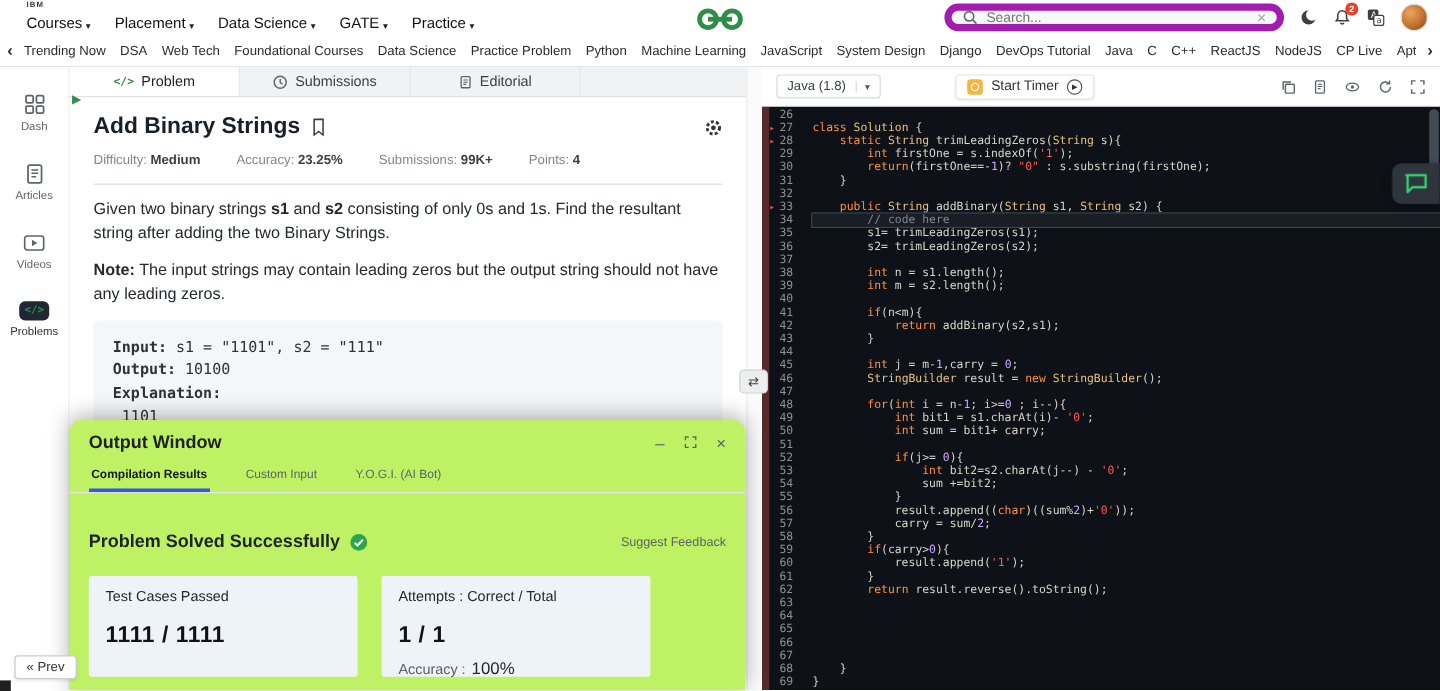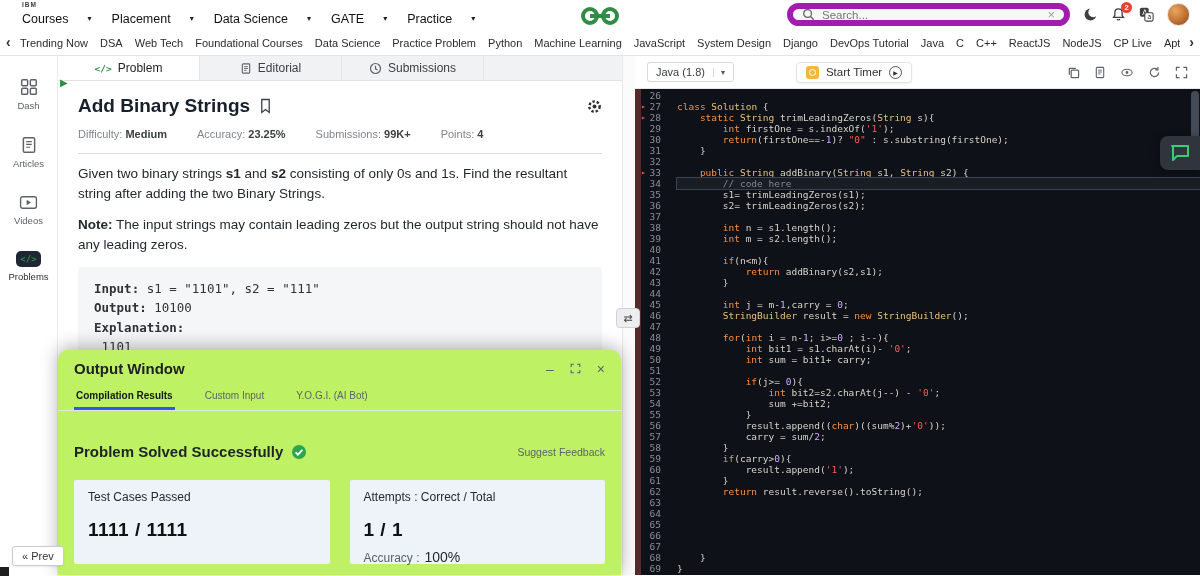--- a/index.html
+++ b/index.html
@@ -3,21 +3,21 @@
 <meta charset="utf-8">
 <style>
   * { box-sizing: border-box; margin: 0; padding: 0; }
   html, body { width: 1200px; height: 576px; overflow: hidden; }
   body { font-family: "Liberation Sans", sans-serif; background: #fff; position: relative; color: #222; }
 
   
   .topnav { height: 30px; background: #fff; position: relative; display: flex; align-items: center; }
   .ibm { position: absolute; left: 22px; top: 1px; font-size: 6.5px; font-weight: bold; letter-spacing: 1px; color: #3b3b3b; }
   .menus { display: flex; gap: 20px; margin: 7px 0 0 22px; font-size: 12.5px; color: #111; }
-  .menu-item { display: inline-flex; align-items: center; gap: 19px; cursor: pointer; white-space: nowrap; }
+  .menu-item { display: inline-flex; align-items: flex-end; gap: 3px; cursor: pointer; white-space: nowrap; }
   .menu-item .chev { font-size: 8px; color: #222; }
   .logo { position: absolute; left: 50%; top: 3px; transform: translateX(-50%); }
   .nav-right { position: absolute; right: 10px; top: 3px; display: flex; align-items: center; gap: 13px; }
   .search { display: flex; align-items: center; width: 283px; height: 23px; border: 6px solid #a21caf; background: #f7f8f9; border-radius: 13px; padding: 0 9px; gap: 7px; }
   .search input { flex: 1; border: none; background: transparent; outline: none; font-size: 11.5px; color: #333; font-family: "Liberation Sans", sans-serif; }
   .search .clear { color: #9aa0a6; font-size: 13px; line-height: 1; cursor: pointer; }
   .nav-ico { display: inline-flex; align-items: center; justify-content: center; position: relative; cursor: pointer; }
   .badge { position: absolute; top: -5px; right: -6px; background: var(--badge-red, #e8422e); color: #fff; font-size: 7.5px; font-weight: bold; min-width: 11px; height: 11px; border-radius: 6px; display: flex; align-items: center; justify-content: center; padding: 0 2px; font-style: normal; }
   .avatar { width: 23px; height: 23px; border-radius: 50%; background: radial-gradient(circle at 35% 32%, #eaa75f 0%, #c1712f 55%, #7a4622 100%); border: 1px solid #e0e0e0; }
 
@@ -65,21 +65,21 @@
   .modal-icons { margin-left: auto; display: flex; gap: 16px; align-items: center; color: #5f6368; }
   .m-ico { cursor: pointer; font-size: 14px; line-height: 1; display: inline-flex; align-items: center; }
   .modal-tabs { display: flex; gap: 28px; padding: 0 16px; border-bottom: 1px solid #e3e5e8; }
   .mtab { font-size: 10px; color: #5f6368; padding: 7px 2px 9px; cursor: pointer; }
   .mtab.active { color: #15181c; font-weight: bold; box-shadow: inset 0 -3px 0 var(--tab-underline-blue, #2d5be3); }
   .modal-body { padding: 14px 16px; flex: 1; }
   .status-row { display: flex; align-items: center; gap: 8px; margin-top: 18px; }
   .status-text { font-size: 15px; font-weight: bold; color: #1f2328; }
   .feedback { margin-left: auto; font-size: 10.5px; color: #5f6368; cursor: pointer; }
   .cards { display: flex; gap: 20px; margin-top: 20px; }
-  .card { width: 256px; height: 84px; background: #edf3f8; padding: 10px 14px; border-radius: 2px; }
+  .card { width: 224px; height: 84px; background: #edf3f8; padding: 10px 14px; border-radius: 2px; }
   .card-label { font-size: 12px; color: #24292e; }
   .card-value { font-size: 19px; font-weight: bold; color: #101214; margin-top: 15px; letter-spacing: .5px; }
   .acc-row { margin-top: 8px; font-size: 12px; color: #57606a; }
   .acc-val { font-size: 14px; color: #24292e; margin-left: 5px; font-weight: 500; }
 
   .prev-btn { position: fixed; left: 12px; bottom: 10px; background: #fff; border: 1px solid #c8ccd0; border-radius: 3px; font-size: 11px; color: #333; padding: 3px 9px; z-index: 8; box-shadow: 0 1px 2px rgba(0,0,0,.08); cursor: pointer; }
   .corner-chip { position: fixed; left: 0; bottom: 0; width: 9px; height: 9px; background: #1f1f1f; z-index: 9; }
 
   
   .resizer { flex: 0 0 12px; background: #fbfbfb; position: relative; }
@@ -270,32 +270,32 @@
 
   <section class="problem-panel">
     <span class="collapse-arrow">▶</span>
 
     <div class="ptabs">
       <div class="ptab active">
         <span class="tab-code">&lt;/&gt;</span>
         <span>Problem</span>
       </div>
       <div class="ptab">
+        <svg width="13" height="13" viewBox="0 0 13 13">
+          <circle cx="6.5" cy="6.5" r="5" fill="none" stroke="#5f6368" stroke-width="1.2"></circle>
+          <path d="M6.5 3.8v3l2 1.2" fill="none" stroke="#5f6368" stroke-width="1.2"></path>
+        </svg>
+        <span>Submissions</span>
+      </div>
+      <div class="ptab">
         <svg width="12" height="13" viewBox="0 0 13 13">
           <rect x="2.5" y="1.5" width="8" height="10" rx="1" fill="none" stroke="#5f6368" stroke-width="1.2"></rect>
           <path d="M4.5 4.5h4M4.5 6.5h4M4.5 8.5h2.5" stroke="#5f6368" stroke-width="1"></path>
         </svg>
         <span>Editorial</span>
-      </div>
-      <div class="ptab">
-        <svg width="13" height="13" viewBox="0 0 13 13">
-          <circle cx="6.5" cy="6.5" r="5" fill="none" stroke="#5f6368" stroke-width="1.2"></circle>
-          <path d="M6.5 3.8v3l2 1.2" fill="none" stroke="#5f6368" stroke-width="1.2"></path>
-        </svg>
-        <span>Submissions</span>
       </div>
     </div>
 
     <div class="pcontent">
       <div class="title-row">
         <span class="ptitle">Add Binary Strings</span>
         <svg width="13" height="16" viewBox="0 0 14 17">
           <path d="M3 1.5h8v14l-4-3.2-4 3.2z" fill="none" stroke="#3c4043" stroke-width="1.4"></path>
         </svg>
         <span class="spacer"></span>

